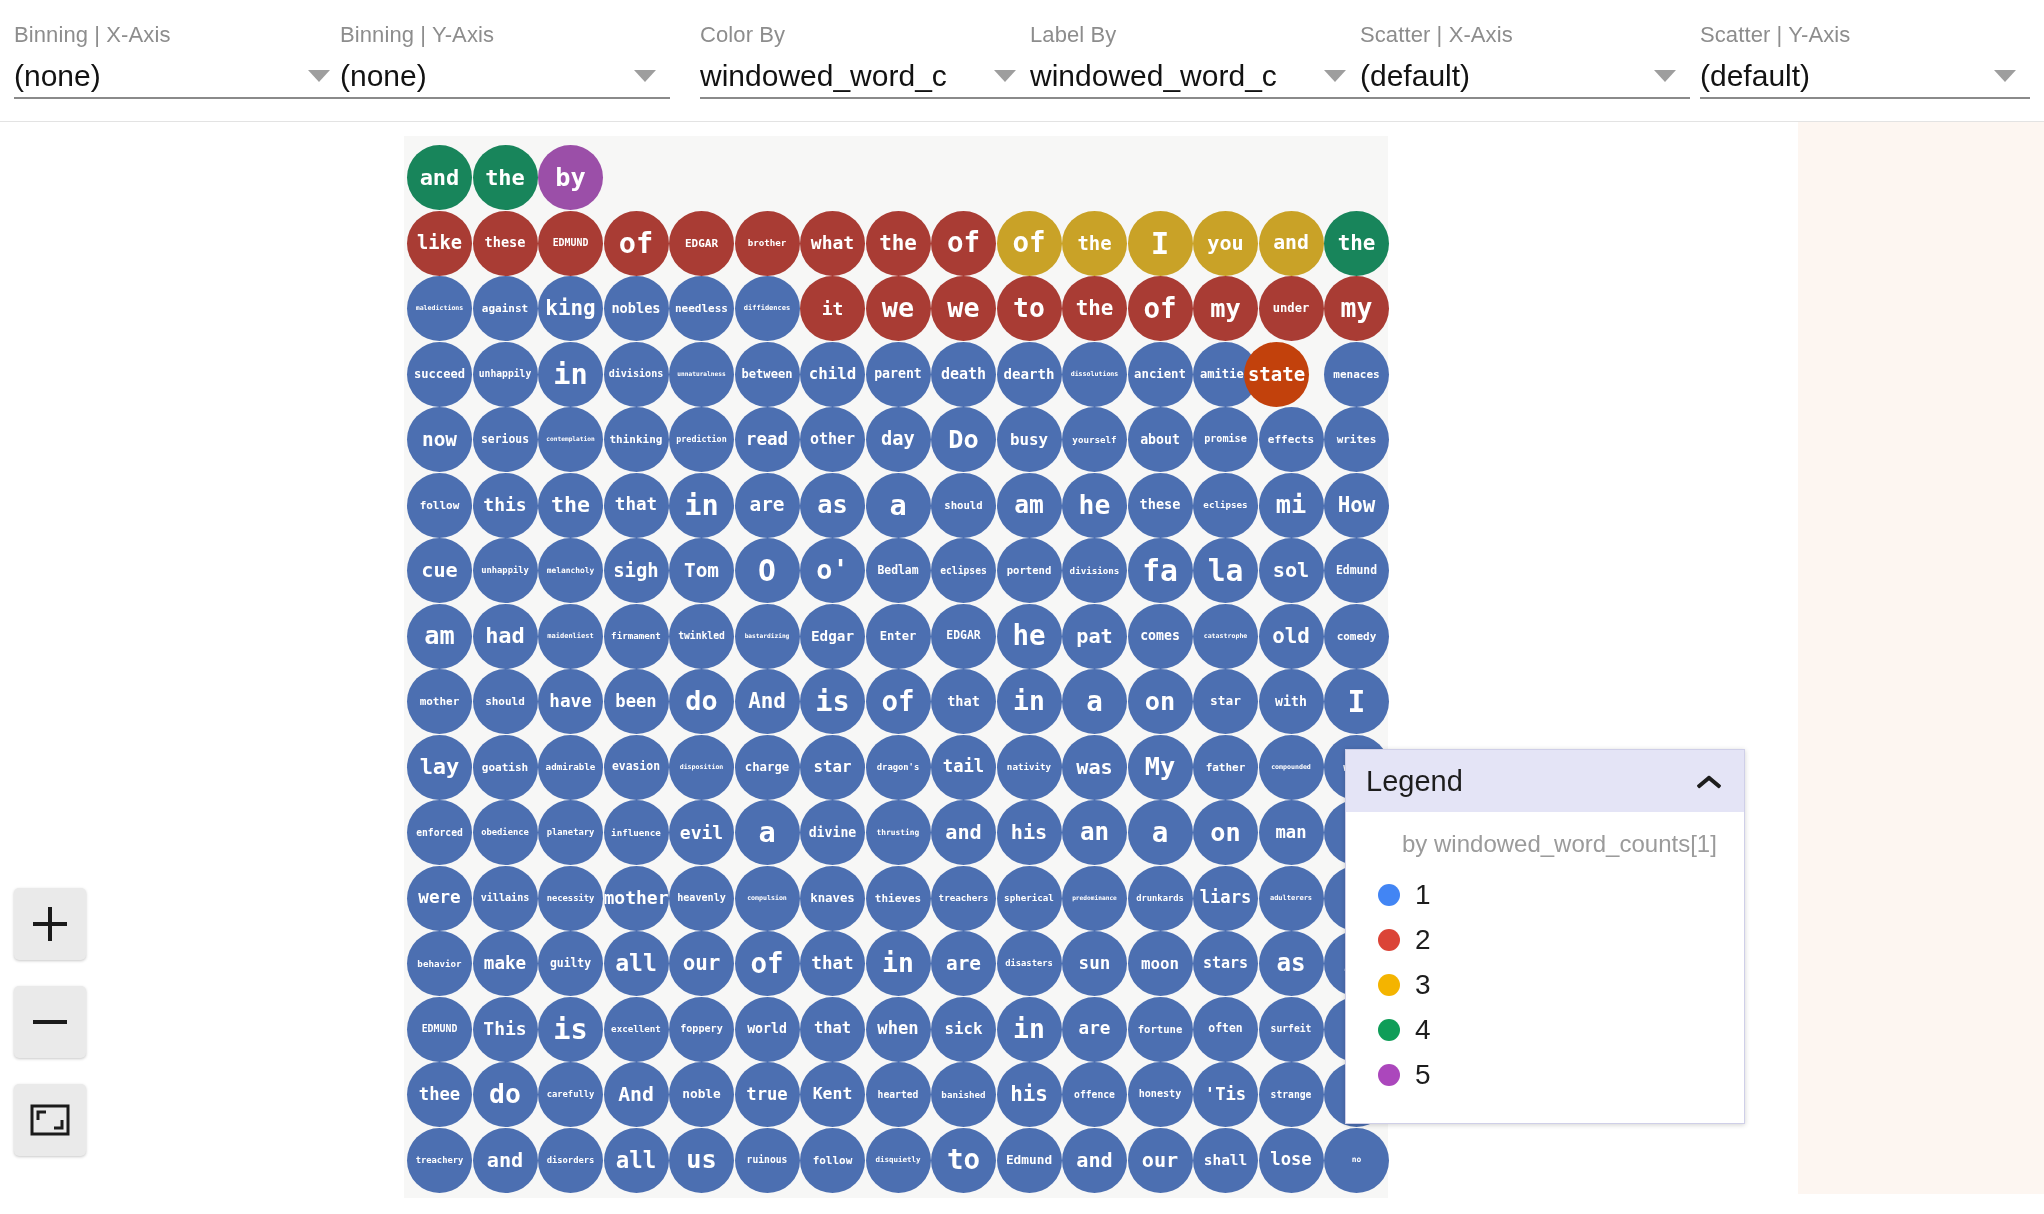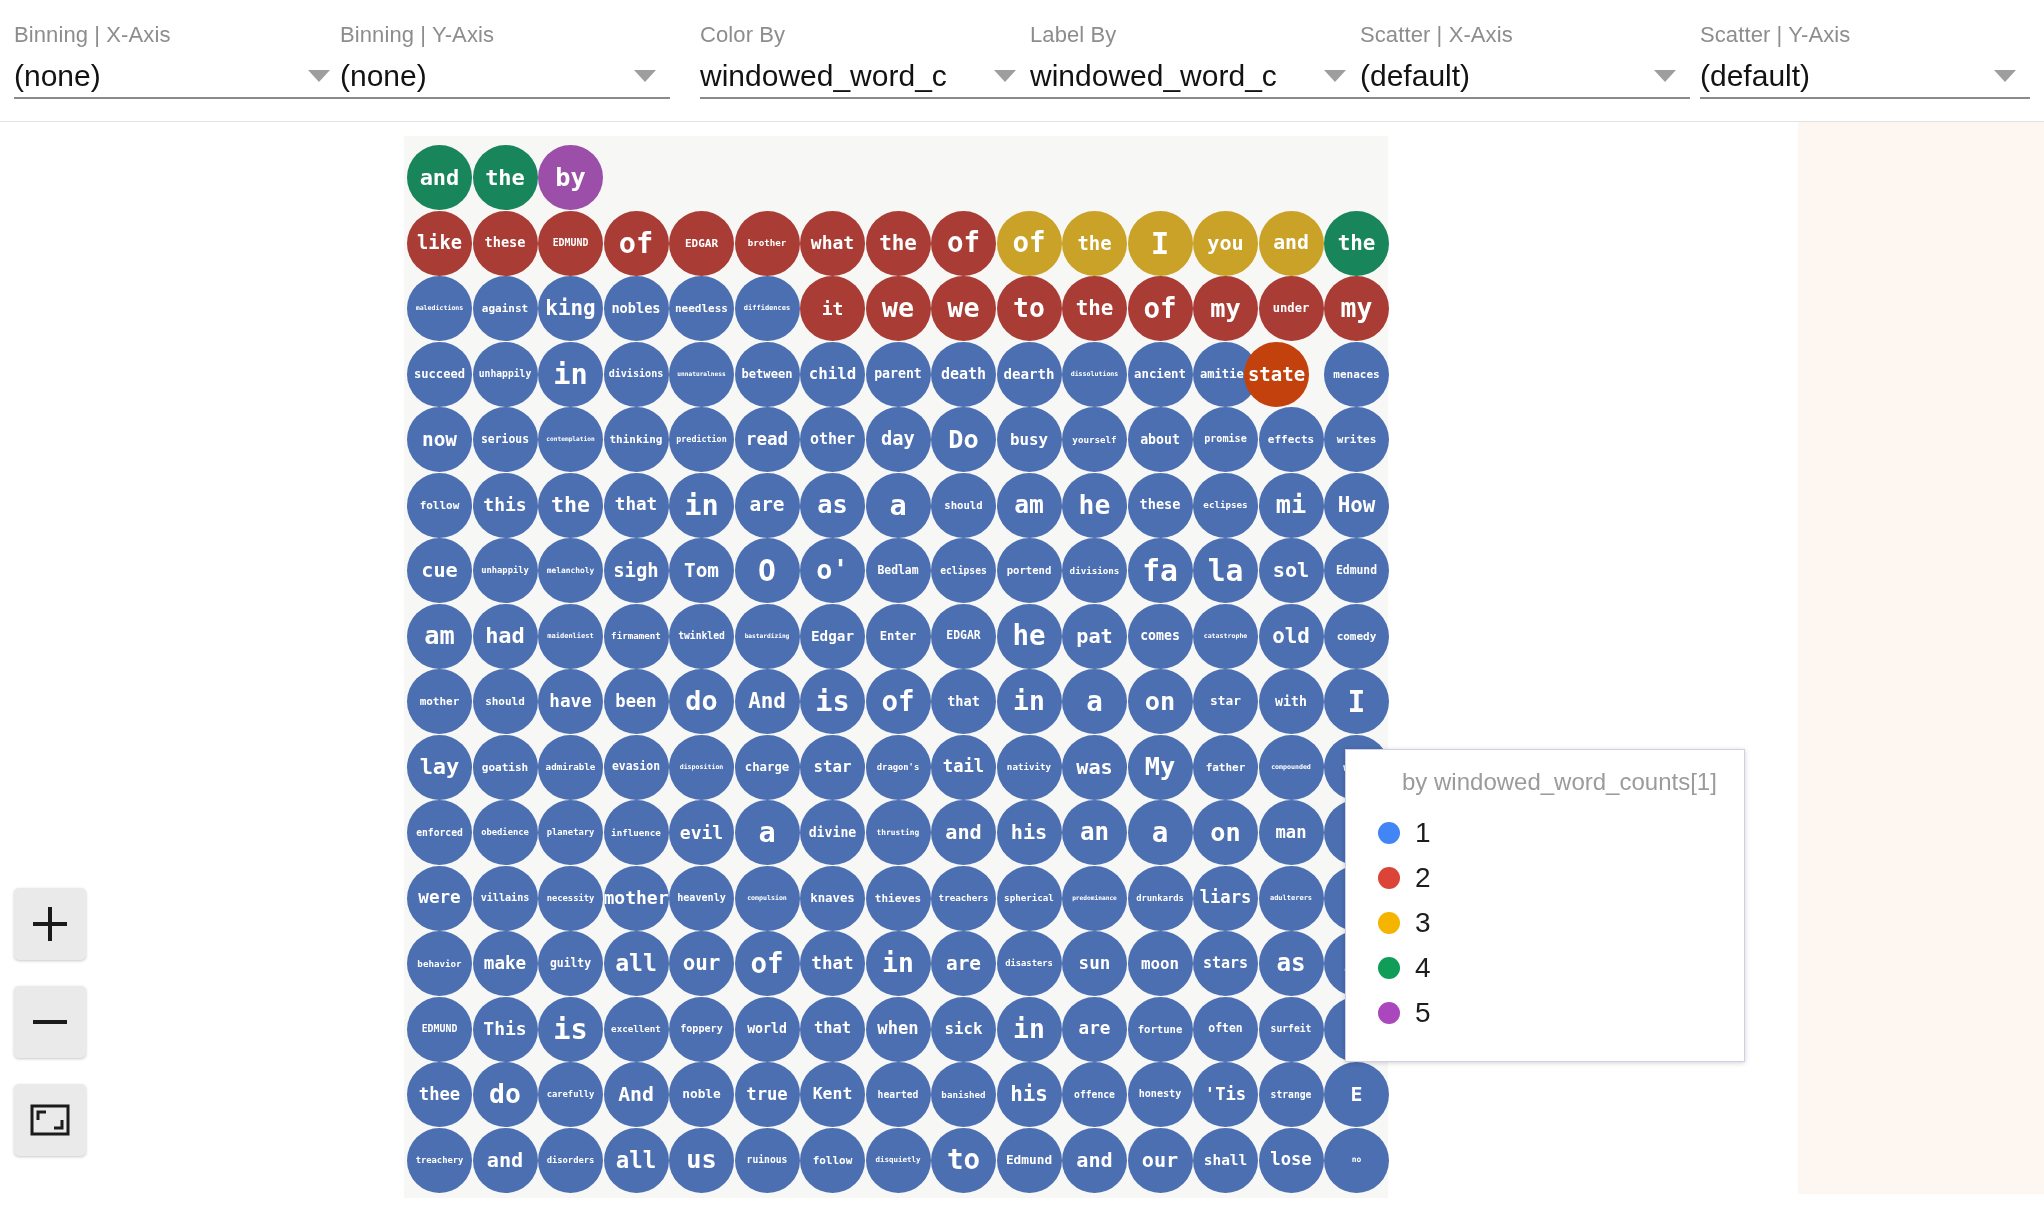--- a/index.html
+++ b/index.html
@@ -468,20 +468,24 @@
     <div class="zoom-btn">
       <svg width="40" height="32" viewBox="0 0 40 32">
         <rect x="2" y="2" width="36" height="28" fill="none" stroke="#1b1b1b" stroke-width="3"></rect>
         <path d="M8 16 L8 8 L16 8" fill="none" stroke="#1b1b1b" stroke-width="3"></path>
         <path d="M32 16 L32 24 L24 24" fill="none" stroke="#1b1b1b" stroke-width="3"></path>
       </svg>
     </div>
   </div>
 
   <div id="legend">
+    <div id="legend-header">
+      <span id="legend-title">Legend</span>
+      <span class="chevron-up"></span>
+    </div>
     <div id="legend-body">
       <div id="legend-subtitle">by windowed_word_counts[1]</div>
       <div id="legend-items">
           <div class="legend-item">
             <span class="legend-swatch" style="background: rgb(66, 133, 244);"></span>
             <span class="legend-label">1</span>
           </div>
           <div class="legend-item">
             <span class="legend-swatch" style="background: rgb(219, 68, 55);"></span>
             <span class="legend-label">2</span>

